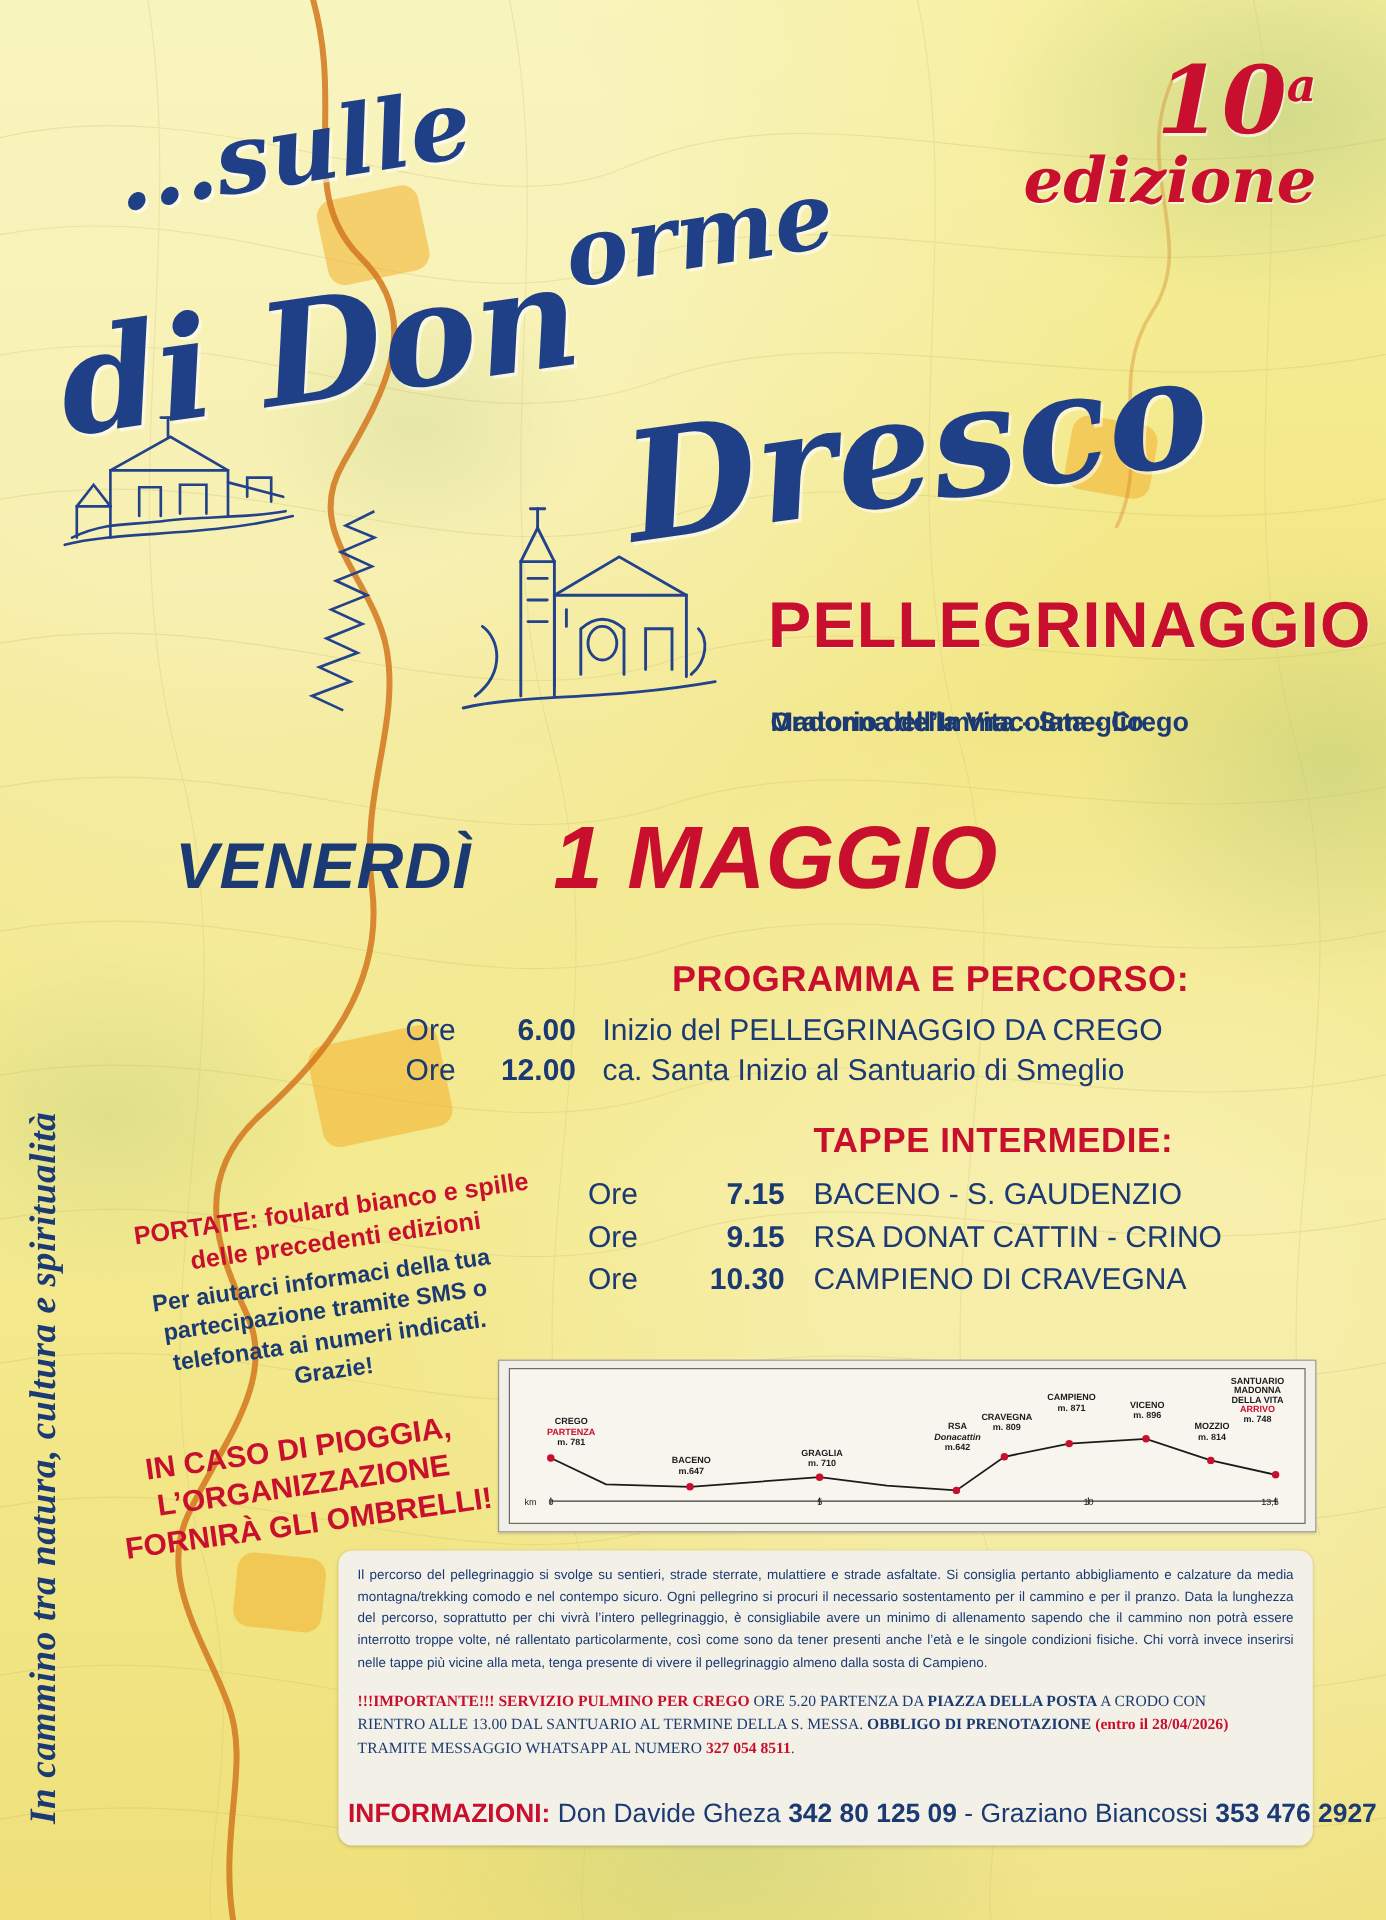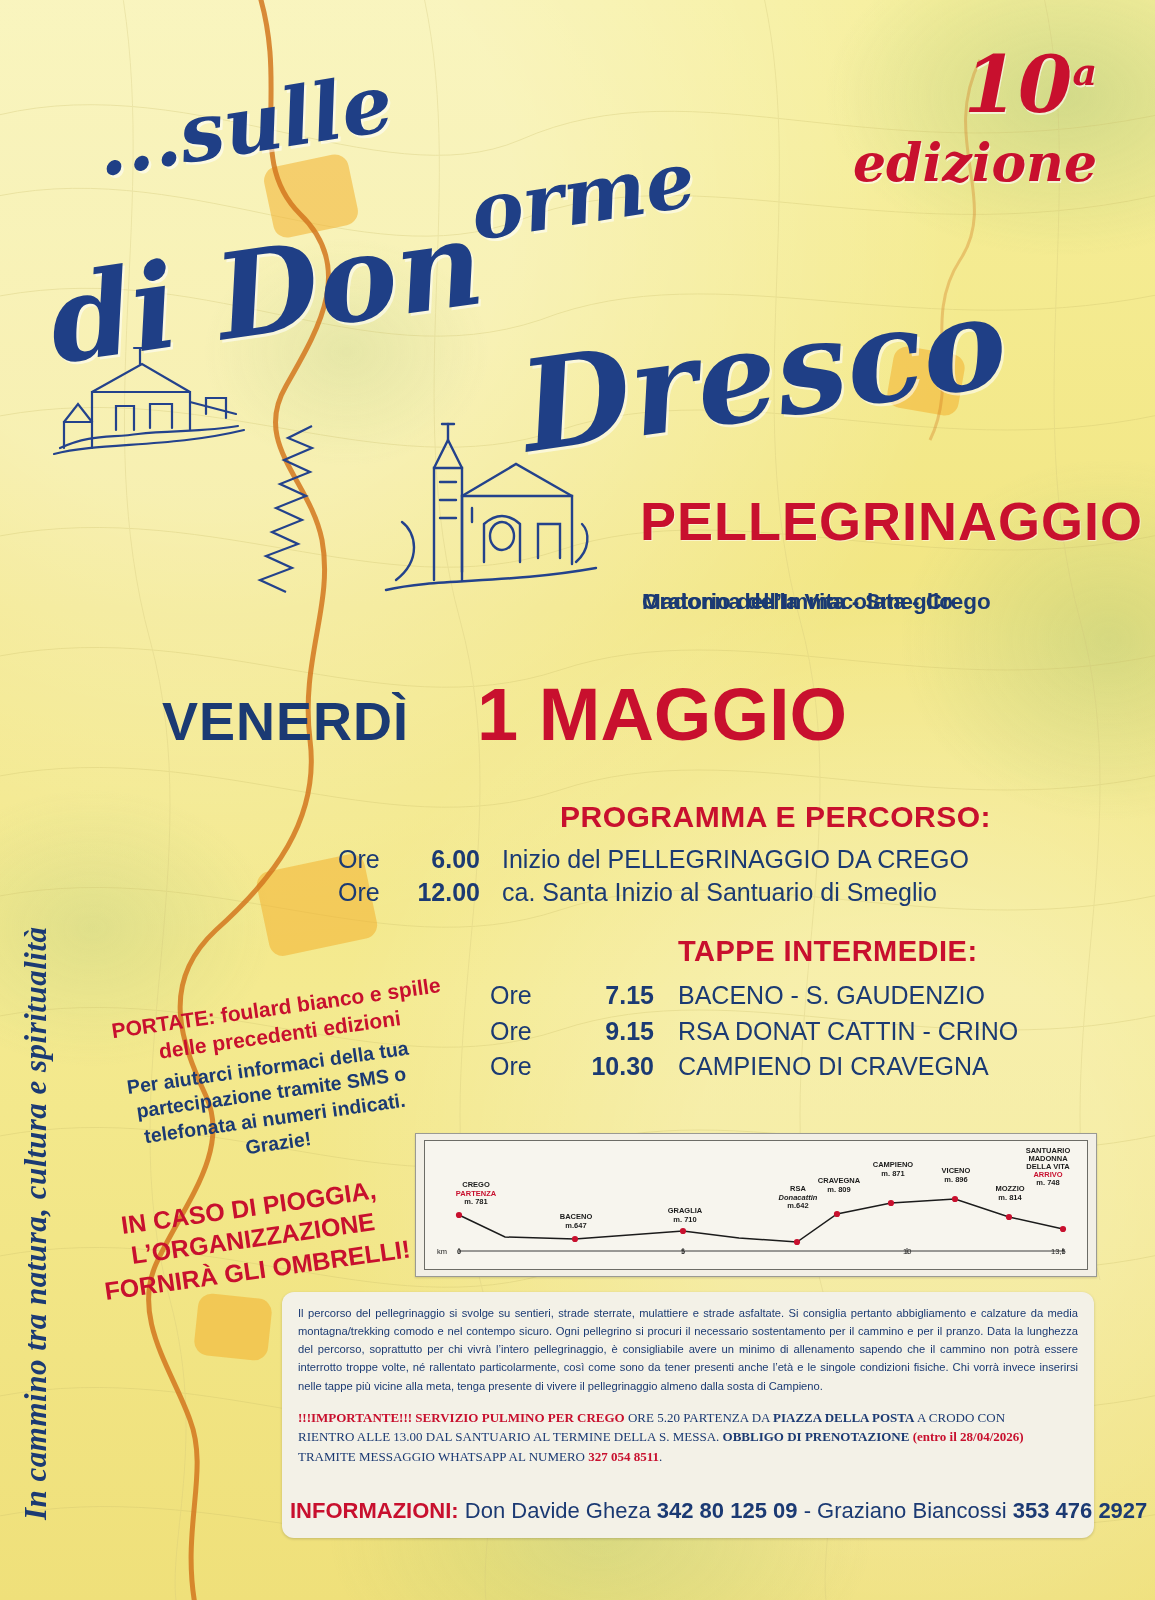--- a/index.html
+++ b/index.html
@@ -93,21 +93,21 @@
     text-align: right;
     color: #c8102e;
     font-weight: bold;
     font-style: italic;
     font-family: "DejaVu Serif", serif;
     line-height: .95;
     text-shadow: 1px 2px 0 rgba(255,255,255,.6);
   }
   .edition .num { font-size: 78px; display: block; }
   .edition .num sup { font-size: 38px; vertical-align: super; }
-  .edition .word { font-size: 52px; display: block; margin-top: 16px; }
+  .edition .word { font-size: 52px; display: block; margin-top: 4px; }
 
   
   .pellegrinaggio {
     position: absolute;
     left: 640px; top: 490px;
     font-size: 54px;
     font-weight: bold;
     color: #c8102e;
     letter-spacing: 1px;
     text-shadow: 1px 1px 0 rgba(255,255,255,.5);
@@ -118,24 +118,25 @@
     font-size: 22.5px;
     font-weight: bold;
     color: #1b3a73;
   }
   .sub-1 { top: 562px; margin-top: 27px; }
   .sub-2 { top: 589px; }
 
   
   .date-row {
     position: absolute;
-    left: 162px; top: 672px;
+    left: 146px; top: 672px;
     display: flex;
     align-items: baseline;
     gap: 24px;
+    font-style: italic;
   }
   .date-row .venerdi {
     font-size: 54px; font-weight: bold; color: #1b3a73; letter-spacing: 1px;
   }
   .date-row .maggio {
     font-size: 74px; font-weight: bold; color: #c8102e; letter-spacing: 0px; margin-left: 44px;
   }
   .date-row .anno {
     font-size: 58px; font-weight: bold; color: #1b3a73;
   }

